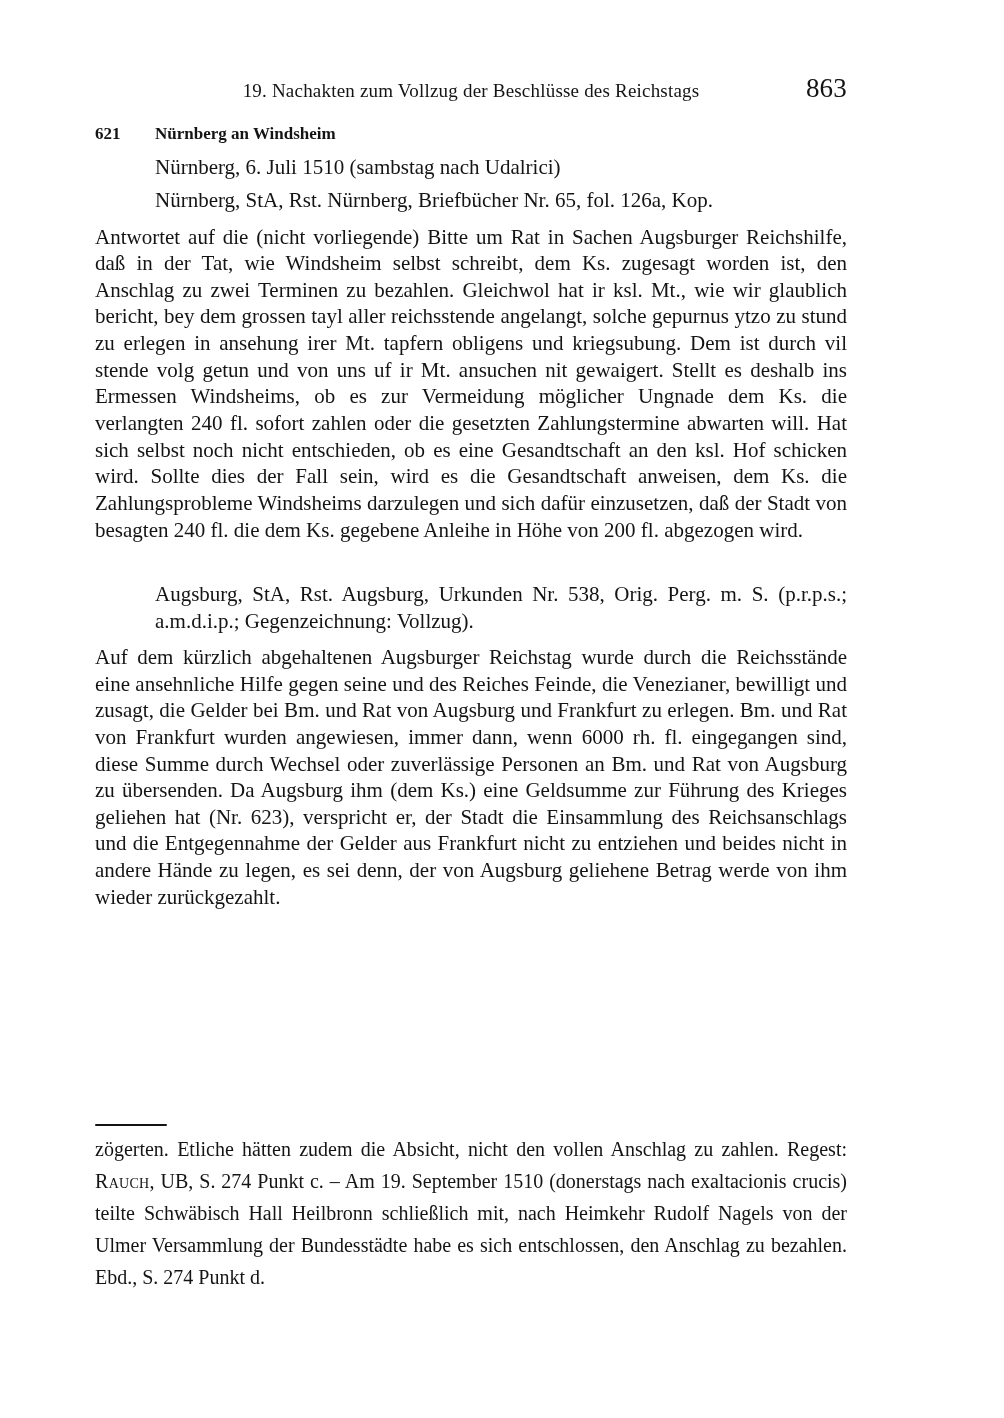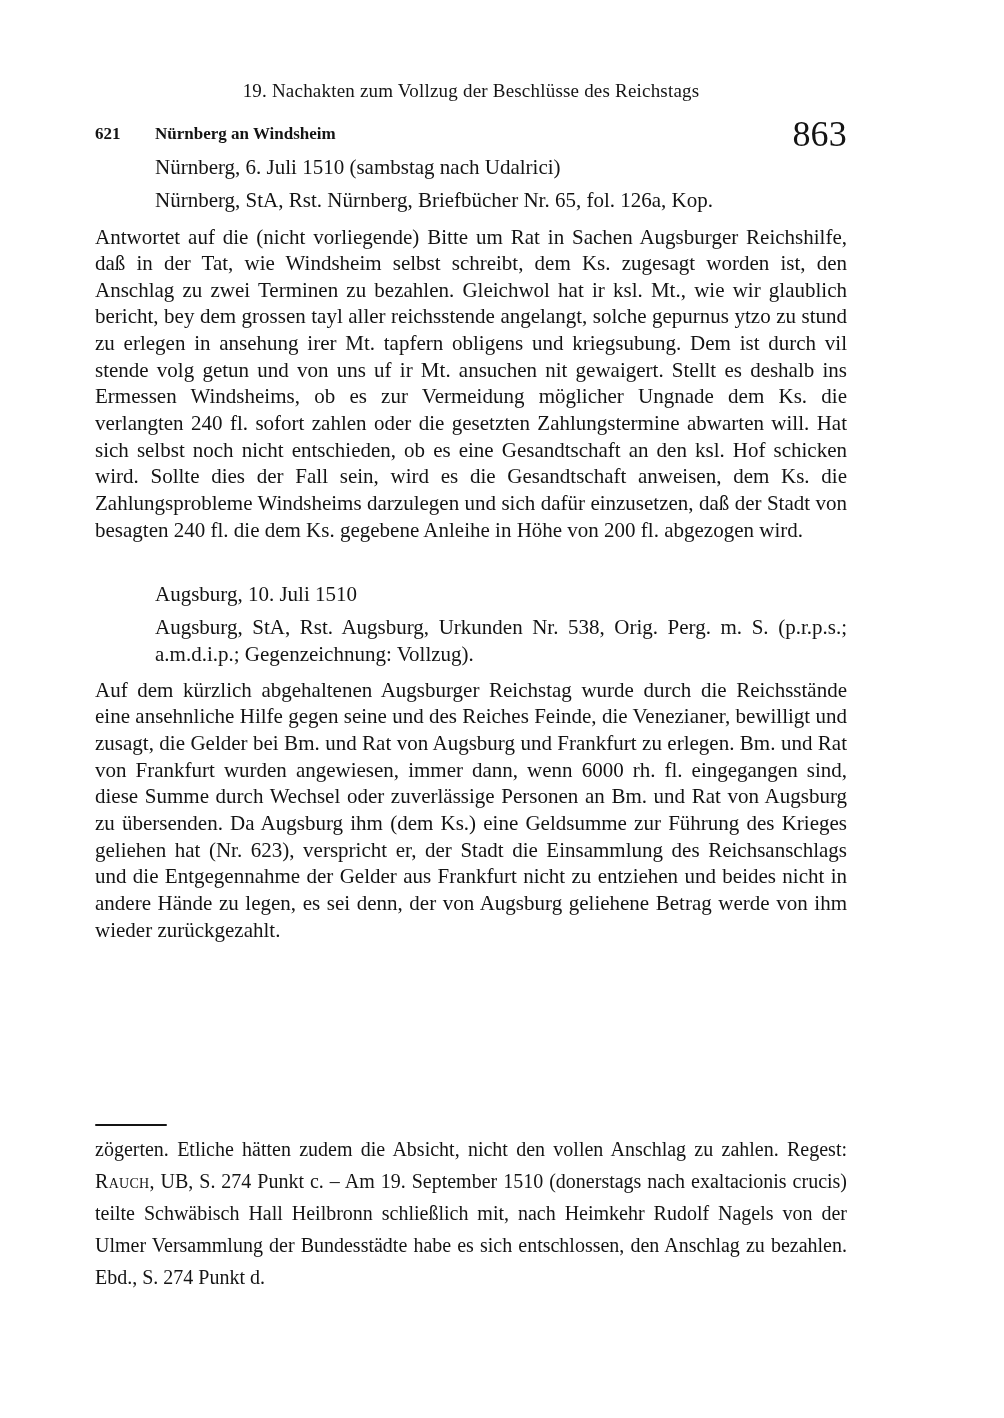--- a/index.html
+++ b/index.html
@@ -23,22 +23,21 @@
     position:relative;
     margin-top:80px;
     height:28px;
     text-align:center;
     font-size:19px;
     letter-spacing:0.2px;
   }
   .page-number {
     position:absolute;
     right:0; top:-7px;
-    font-size:36px;
-    margin-top:40px;
+    font-size:27px;
   }
   .entry { margin-top:16px; }
   .entry + .entry { margin-top:38px; }
   .entry-heading {
     display:flex;
     font-weight:bold;
     font-size:17px;
     line-height:1.2;
   }
   .entry-number { width:60px; flex:none; }
@@ -96,21 +95,20 @@
       <div class="entry-heading">
         <span class="entry-number">621</span>
         <span class="entry-title">Nürnberg an Windsheim</span>
       </div>
       <p class="dateline"><span class="run-italic">Nürnberg, 6. Juli 1510 (</span><span class="run-roman">sambstag nach Udalrici</span><span class="run-italic">)</span></p>
       <p class="source"><span class="run-italic">Nürnberg, StA, Rst. Nürnberg, Briefbücher Nr. 65, fol. 126a, Kop.</span></p>
       <p class="body-para"><span class="run-italic">Antwortet auf die (nicht vorliegende) Bitte um Rat in Sachen Augsburger Reichshilfe, daß in der Tat, wie Windsheim selbst schreibt, dem Ks. zugesagt worden ist, den Anschlag zu zwei Terminen zu bezahlen. </span><span class="run-roman">Gleichwol hat ir ksl. Mt., wie wir glaublich bericht, bey dem grossen tayl aller reichsstende angelangt, solche gepurnus ytzo zu stund zu erlegen in ansehung irer Mt. tapfern obligens und kriegsubung. Dem ist durch vil stende volg getun und von uns uf ir Mt. ansuchen nit gewaigert. </span><span class="run-italic">Stellt es deshalb ins Ermessen Windsheims, ob es zur Vermeidung möglicher Ungnade dem Ks. die verlangten 240 fl. sofort zahlen oder die gesetzten Zahlungstermine abwarten will. Hat sich selbst noch nicht entschieden, ob es eine Gesandtschaft an den ksl. Hof schicken wird. Sollte dies der Fall sein, wird es die Gesandtschaft anweisen, dem Ks. die Zahlungsprobleme Windsheims darzulegen und sich dafür einzusetzen, daß der Stadt von besagten 240 fl. die dem Ks. gegebene Anleihe in Höhe von 200 fl. abgezogen wird.</span></p>
     </section>
 
     <section class="entry">
-      <p class="dateline"><span class="run-italic">Augsburg, 10. Juli 1510</span></p>
       <p class="source"><span class="run-italic">Augsburg, StA, Rst. Augsburg, Urkunden Nr. 538, Orig. Perg. m. S. (</span><span class="run-roman">p.r.p.s.; a.m.d.i.p.;</span><span class="run-italic"> Gegenzeichnung: Vollzug).</span></p>
       <p class="body-para"><span class="run-italic">Auf dem kürzlich abgehaltenen Augsburger Reichstag wurde durch die Reichsstände eine ansehnliche Hilfe gegen seine und des Reiches Feinde, die Venezianer, bewilligt und zusagt, die Gelder bei Bm. und Rat von Augsburg und Frankfurt zu erlegen. Bm. und Rat von Frankfurt wurden angewiesen, immer dann, wenn 6000 rh. fl. eingegangen sind, diese Summe durch Wechsel oder zuverlässige Personen an Bm. und Rat von Augsburg zu übersenden. Da Augsburg ihm (dem Ks.) eine Geldsumme zur Führung des Krieges geliehen hat (Nr. 623), verspricht er, der Stadt die Einsammlung des Reichsanschlags und die Entgegennahme der Gelder aus Frankfurt nicht zu entziehen und beides nicht in andere Hände zu legen, es sei denn, der von Augsburg geliehene Betrag werde von ihm wieder zurückgezahlt.</span></p>
     </section>
 
   </div>
 
   <div class="footnote">
     <div class="footnote-rule"></div>
     <p class="footnote-text"><span class="run-italic">zögerten. Etliche hätten zudem die Absicht, nicht den vollen Anschlag zu zahlen. Regest: </span><span class="run-smallcaps">Rauch</span><span class="run-italic">, UB, S. 274 Punkt c. – Am 19. September 1510 (</span><span class="run-roman">donerstags nach exaltacionis crucis</span><span class="run-italic">) teilte Schwäbisch Hall Heilbronn schließlich mit, nach Heimkehr Rudolf Nagels von der Ulmer Versammlung der Bundesstädte habe es sich entschlossen, den Anschlag zu bezahlen. Ebd., S. 274 Punkt d.</span></p>
   </div>

